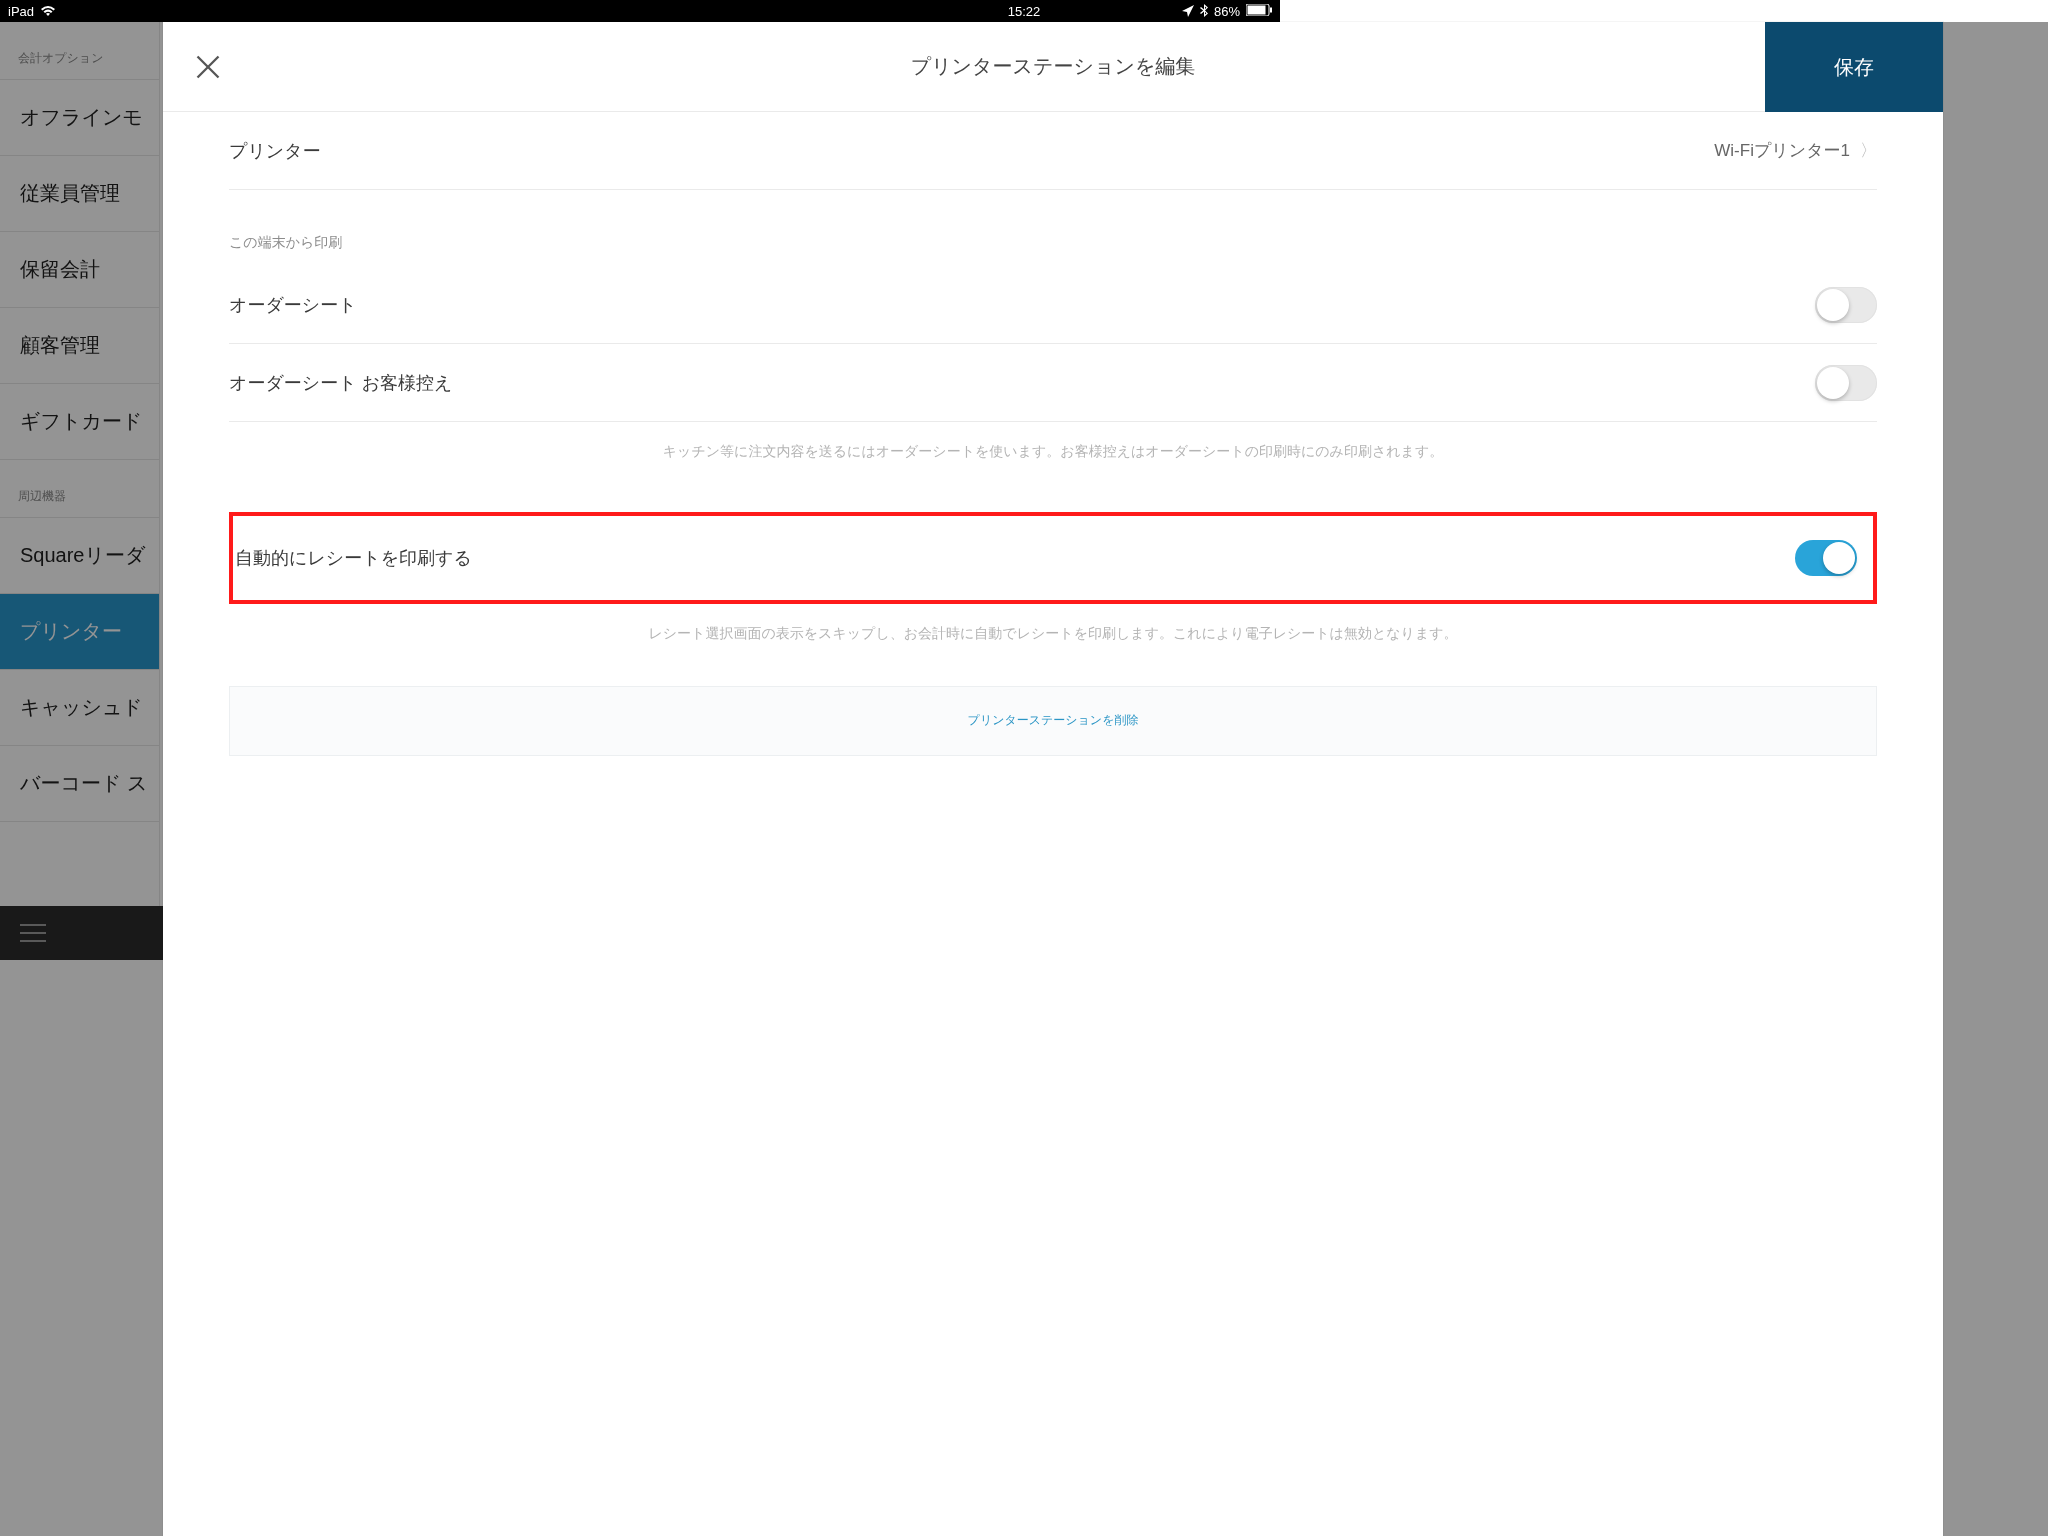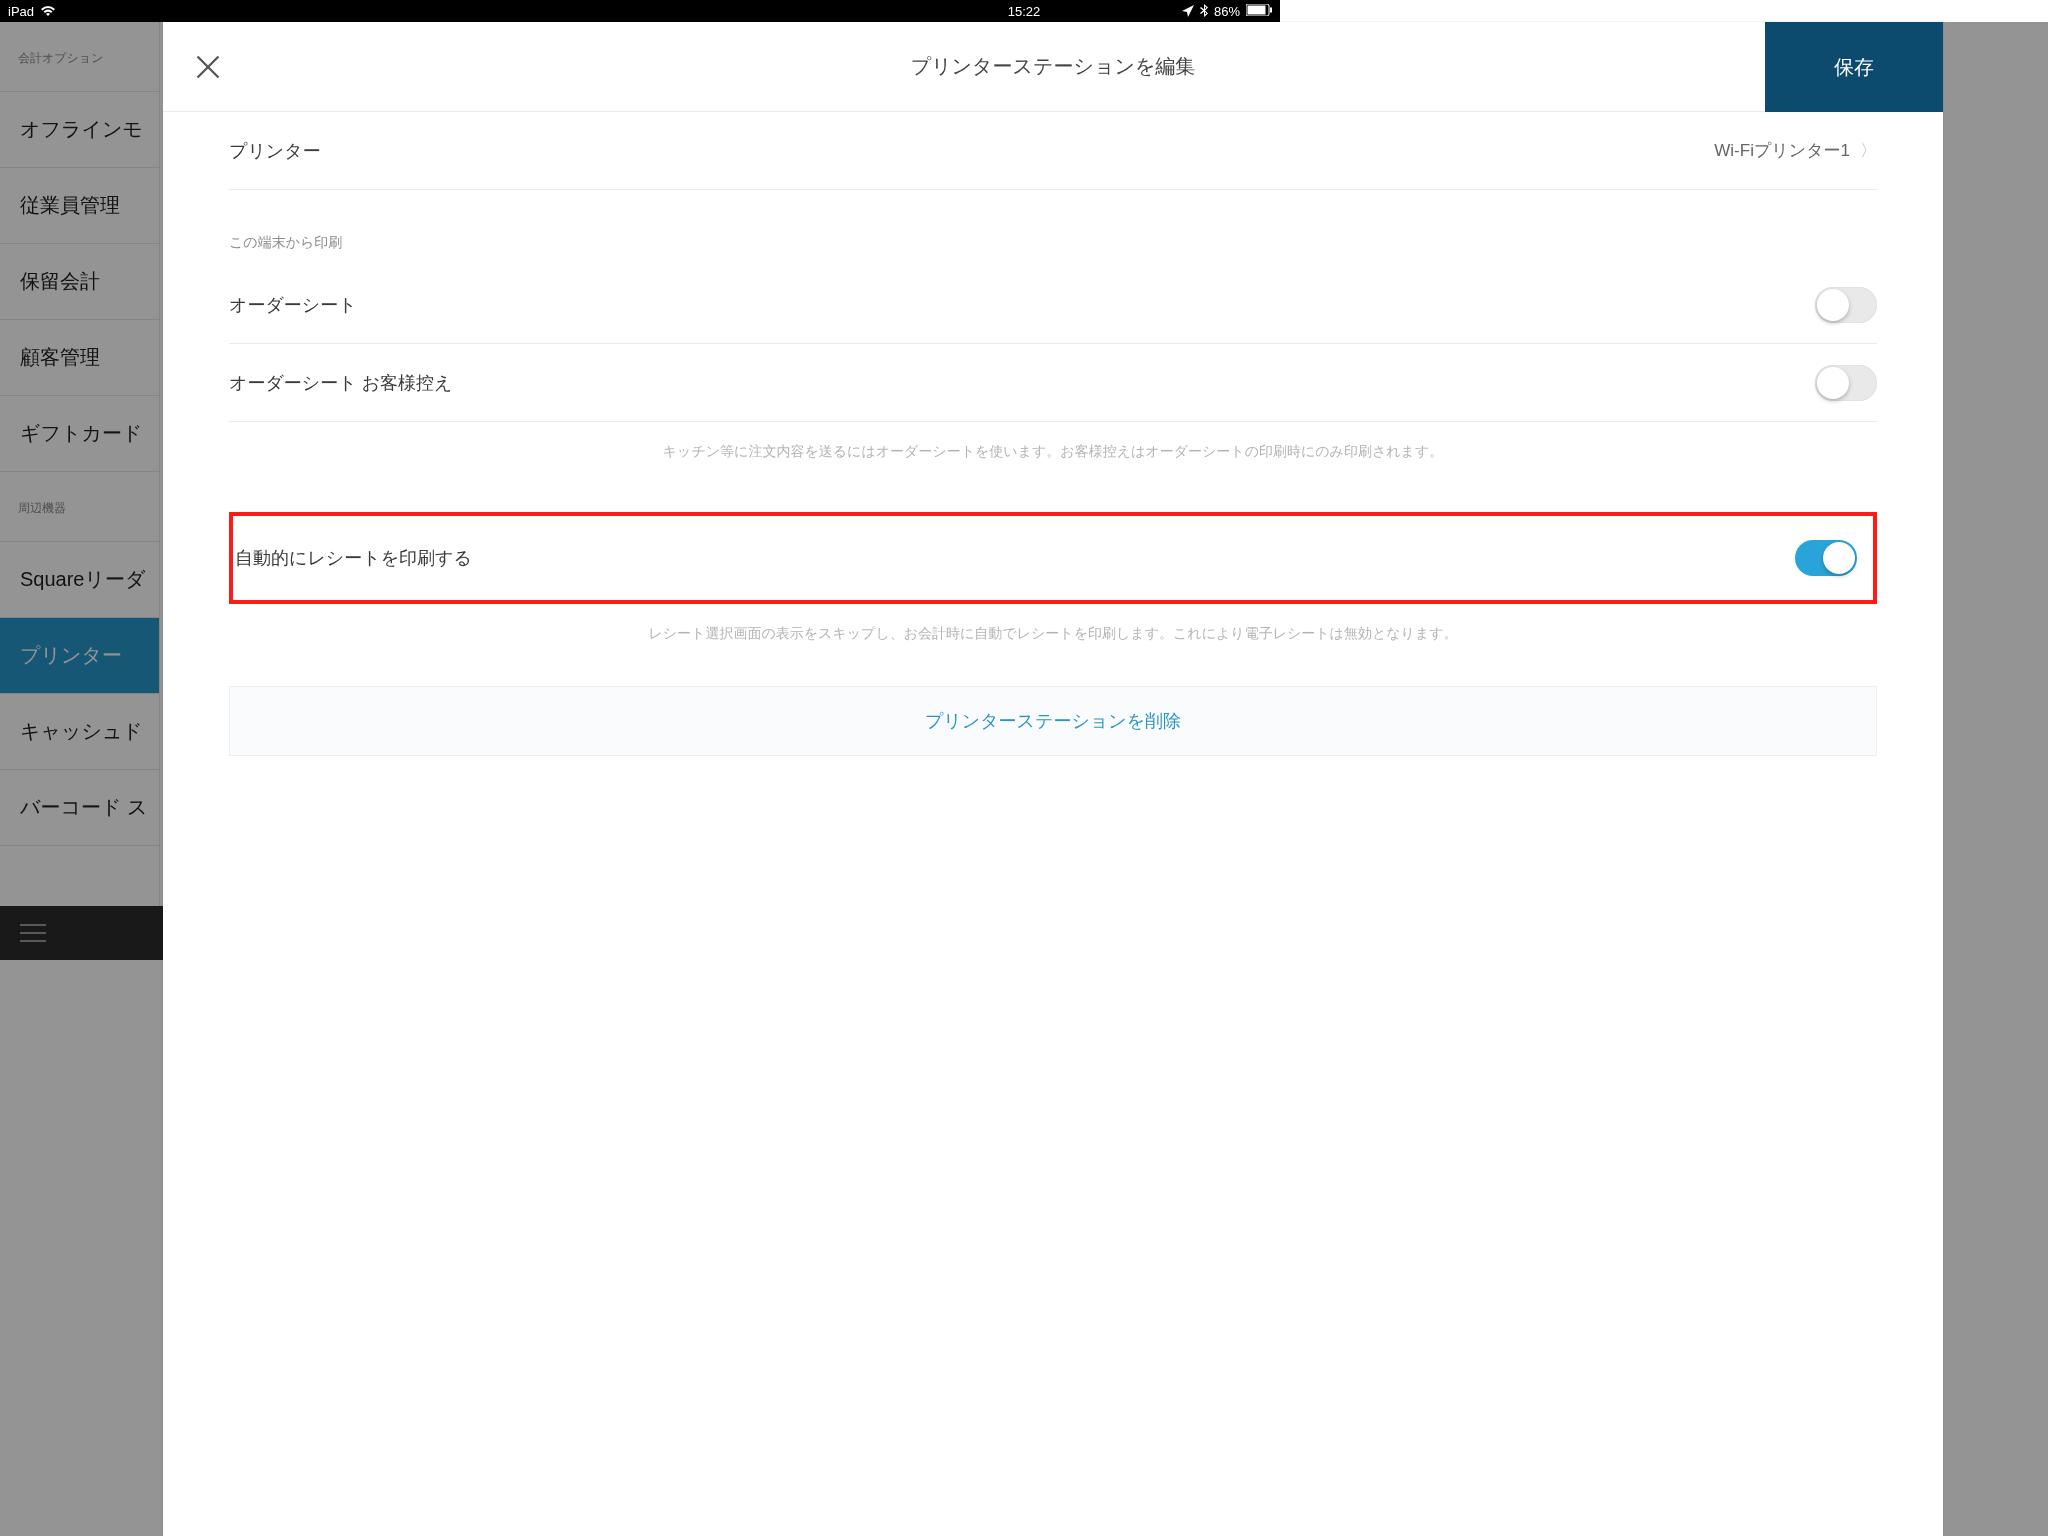--- a/index.html
+++ b/index.html
@@ -5,21 +5,21 @@
   * { box-sizing: border-box; margin: 0; padding: 0; }
   html, body { width: 1280px; height: 960px; font-family: -apple-system, "Helvetica Neue", Arial, sans-serif; overflow: hidden; background:#fff;}
   
   .status-bar { height: 22px; background: #000; color: #fff; display: flex; align-items: center; justify-content: space-between; padding: 0 8px; font-size: 13px; }
   .status-left, .status-right { display: flex; align-items: center; gap: 6px; }
   .status-center { position:absolute; left:50%; transform:translateX(-50%);}
   .wifi-icon svg, .loc-icon svg, .bt-icon svg, .batt-icon { display:block;}
   
   .bg-app { position: relative; height: 938px; }
   .bg-sidebar { width: 160px; background:#fff; position:absolute; left:0; top:0; bottom:0; border-right:1px solid #e6e6e6;}
-  .bg-section-header { font-size:12px; color:#888; padding: 28px 18px 24px 18px; border-bottom:1px solid #e6e6e6;}
+  .bg-section-header { font-size:12px; color:#888; padding: 28px 18px 12px 18px; border-bottom:1px solid #e6e6e6;}
   .bg-menu-item { font-size:20px; color:#222; padding: 24px 20px; border-bottom:1px solid #e6e6e6; white-space:nowrap; overflow:hidden;}
   .bg-menu-item.active { background:#2996cc; color:#fff;}
   .bg-footer { position:absolute; left:0; right:0; bottom:0; height:54px; background:#2b2b2b; display:flex; align-items:center; justify-content:space-between; padding:0 20px; color:#9a9a9a;}
   .hamburger { width:26px; height:18px; display:flex; flex-direction:column; justify-content:space-between;}
   .hamburger span { height:2px; background:#9a9a9a; display:block;}
   .bg-right-hints { position:absolute; right:0; top:0; width:220px; padding-top:120px;}
   .bg-card { border:1px solid #e9e9e9; height:200px; margin:0 24px 8px 0;}
   .bg-hint-row { display:flex; align-items:center; justify-content:flex-end; color:#777; font-size:15px; padding:20px 24px 20px 0; border-bottom:1px solid #e9e9e9; gap:10px; white-space:nowrap;}
   .bg-small { color:#777; font-size:13px; text-align:right; padding:10px 24px 20px 0; white-space:nowrap;}
   
@@ -41,21 +41,21 @@
   .section-footer { font-size:14px; color:#b4b4b4; text-align:center; padding:18px 10px 0 10px; line-height:1.7;}
   
   .toggle { width:62px; height:36px; border-radius:18px; position:relative; background:#e9e9e9; box-shadow: inset 0 0 0 1px #e2e2e2;}
   .toggle .knob { position:absolute; top:2px; left:2px; width:32px; height:32px; border-radius:50%; background:#fff; box-shadow:0 2px 4px rgba(0,0,0,0.25);}
   .toggle.on { background:#29a4d9; box-shadow:none;}
   .toggle.on .knob { left:auto; right:2px;}
   
   .highlight-wrap { border:4px solid #ff1a1a; margin-top:48px; padding:0; }
   .highlight-wrap .row { border-bottom:none; height:84px; padding:0 16px 0 2px;}
   
-  .delete-btn { margin:40px 0 30px 0; height:70px; border:1px solid #eceff1; background:#fafbfc; display:flex; align-items:center; justify-content:center; font-size:18px; color:#2a95c5; cursor:pointer;}
+  .delete-btn { margin:40px 0 30px 0; height:70px; border:1px solid #eceff1; background:#fafbfc; display:flex; align-items:center; justify-content:center; font-size:12px; color:#2a95c5; cursor:pointer;}
 </style>
 </head>
 <body>
 
 <div class="status-bar">
   <div class="status-left">
     <span>iPad</span>
     <span class="wifi-icon">
       <svg width="16" height="12" viewBox="0 0 16 12">
           <path d="M8 11 L6 8.8 Q8 7.2 10 8.8 Z M3.5 6.6 Q8 2.6 12.5 6.6 L11 8 Q8 5.4 5 8 Z M1 4 Q8 -2 15 4 L13.6 5.4 Q8 0.6 2.4 5.4 Z" fill="#fff"></path>

